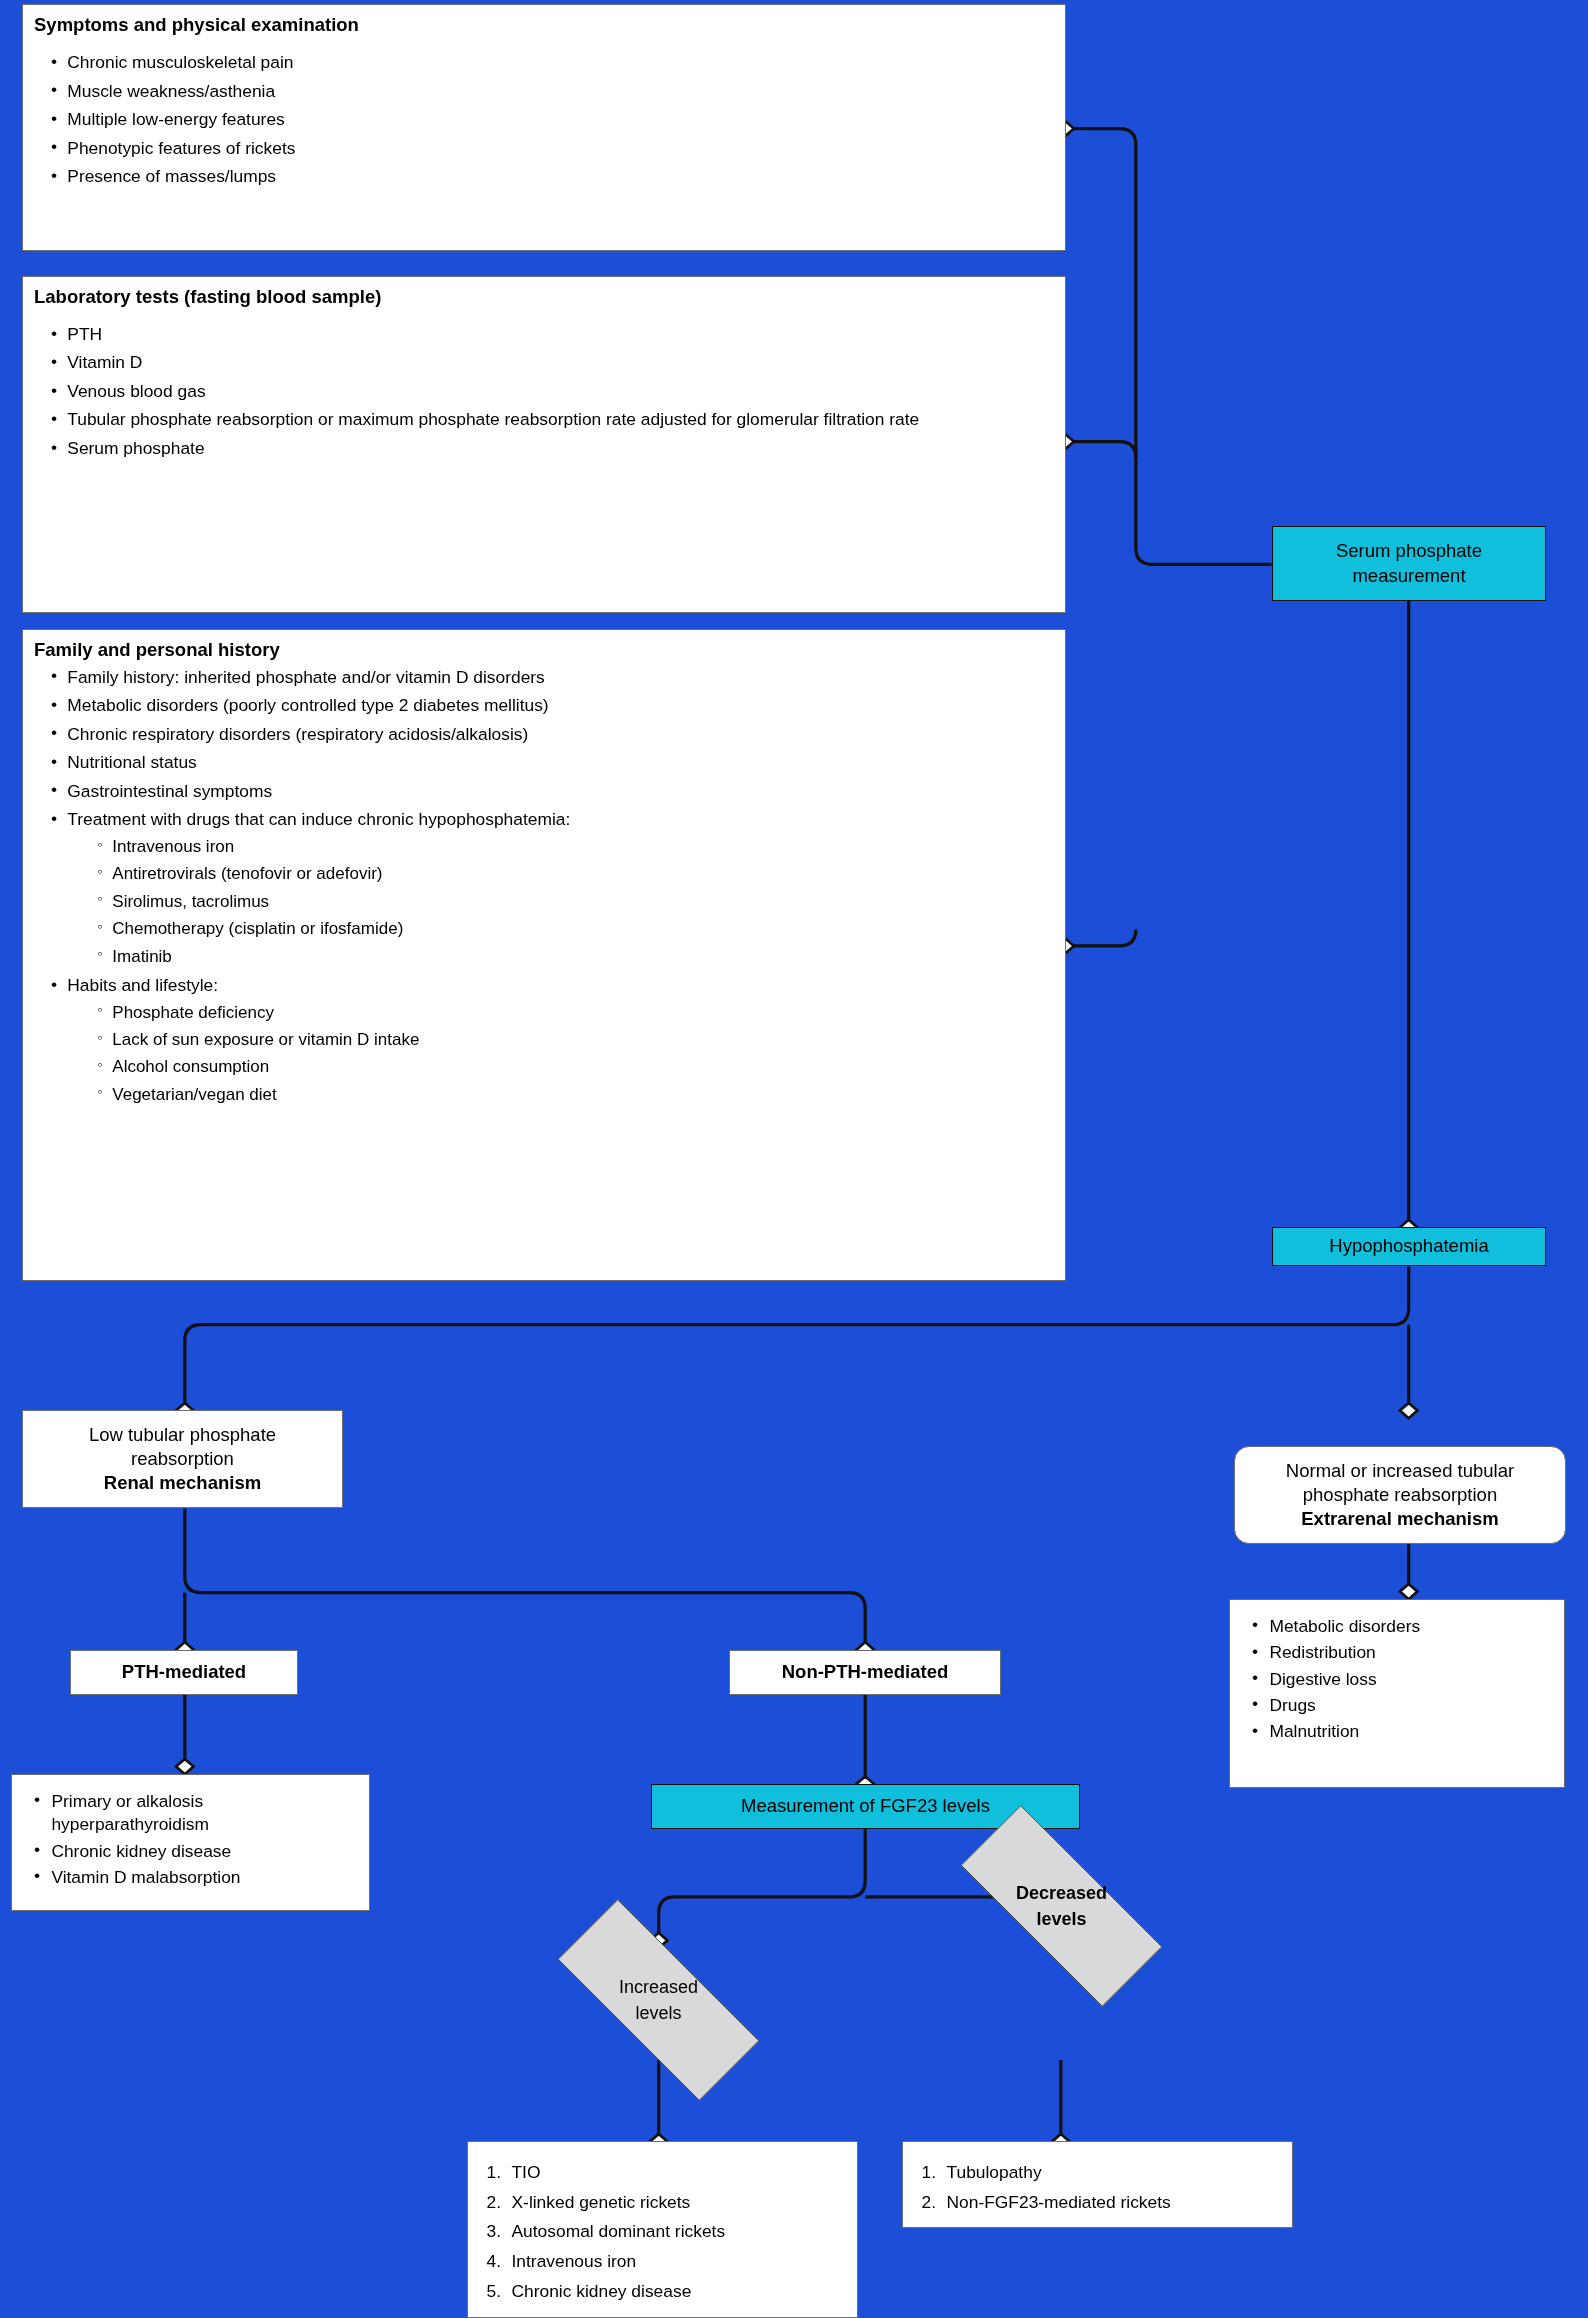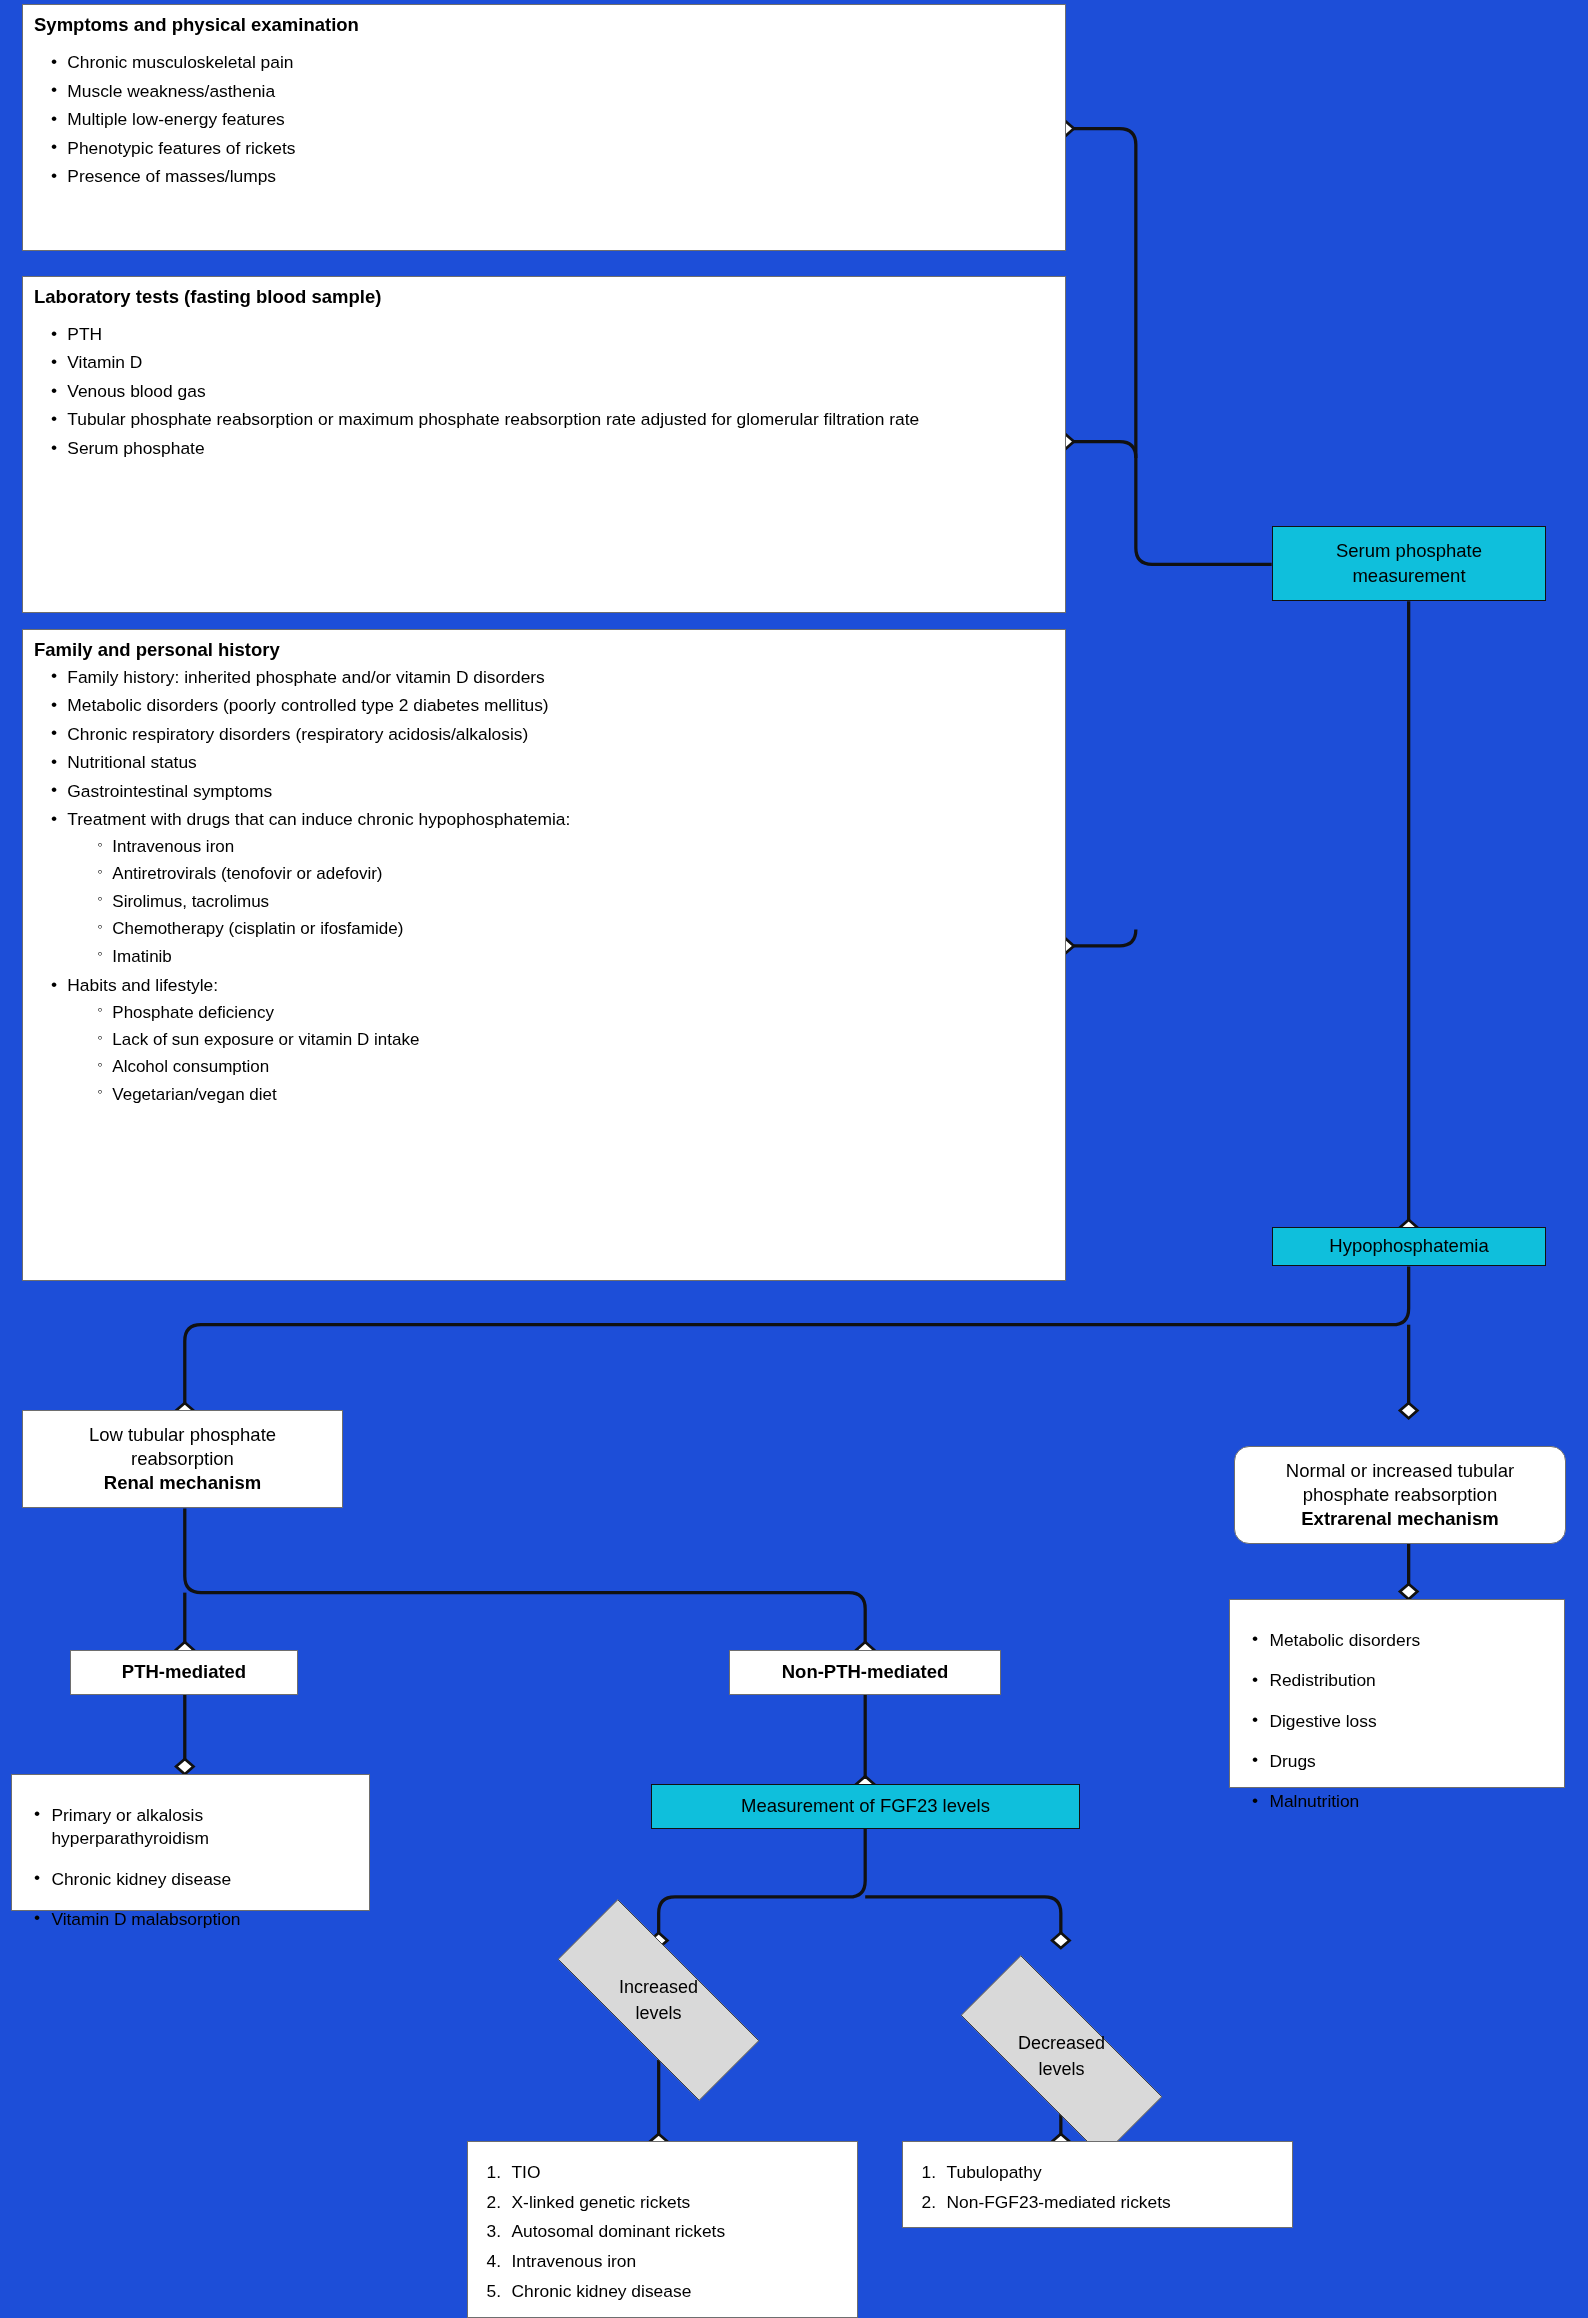--- a/index.html
+++ b/index.html
@@ -21,21 +21,21 @@
 
   .ctr{display:flex;align-items:center;justify-content:center;height:100%;text-align:center;}
   .ctr span{display:block;font-size:18.5px;line-height:1.30;color:#000;}
   .ctr span.b{font-weight:bold;}
 
   .numlist{list-style:none;margin:0;padding:12px 9.8px 7.6px 18.5px;}
   .numlist li{display:flex;font-size:17.4px;line-height:1.30;margin:7px 0;color:#000;}
   .numlist li .n{width:25px;flex:0 0 25px;}
 
   .plainbul{list-style:none;margin:0;padding:12px 9.8px 8.7px 22px;}
-  .plainbul li{position:relative;font-size:17.4px;line-height:1.34;margin:17px 0;padding-left:17.4px;color:#000;}
+  .plainbul li{position:relative;font-size:17.4px;line-height:1.34;margin:3px 0;padding-left:17.4px;color:#000;}
   .plainbul li:before{content:"•";position:absolute;left:0;top:-1.6px;font-size:17.4px;}
 
   .dia{position:absolute;}
   .dia .shape{position:absolute;inset:0;background:#d9d9d9;border:1.4px solid #111;
                transform:rotate(45deg) scale(.707);box-sizing:border-box;}
   .dia .txt{position:absolute;inset:0;display:flex;align-items:center;justify-content:center;
             text-align:center;font-size:18px;line-height:1.45;color:#000;}
 </style>
 </head>
 <body>
@@ -215,21 +215,21 @@
   <div class="dia" style="left:517px;top:1940px;width:283px;height:120px;">
     <div class="shape"></div>
     <div class="txt">
       <div>
         <div>Increased</div>
         <div>levels</div>
       </div>
     </div>
   </div>
 
-  <div class="dia" style="left:920px;top:1996px;width:283px;height:120px;">
+  <div class="dia" style="left:920px;top:1846px;width:283px;height:120px;font-weight:bold;">
     <div class="shape"></div>
     <div class="txt">
       <div>
         <div>Decreased</div>
         <div>levels</div>
       </div>
     </div>
   </div>
 
   <div class="node thin" style="left:467px;top:2141px;width:391px;height:177px;">

